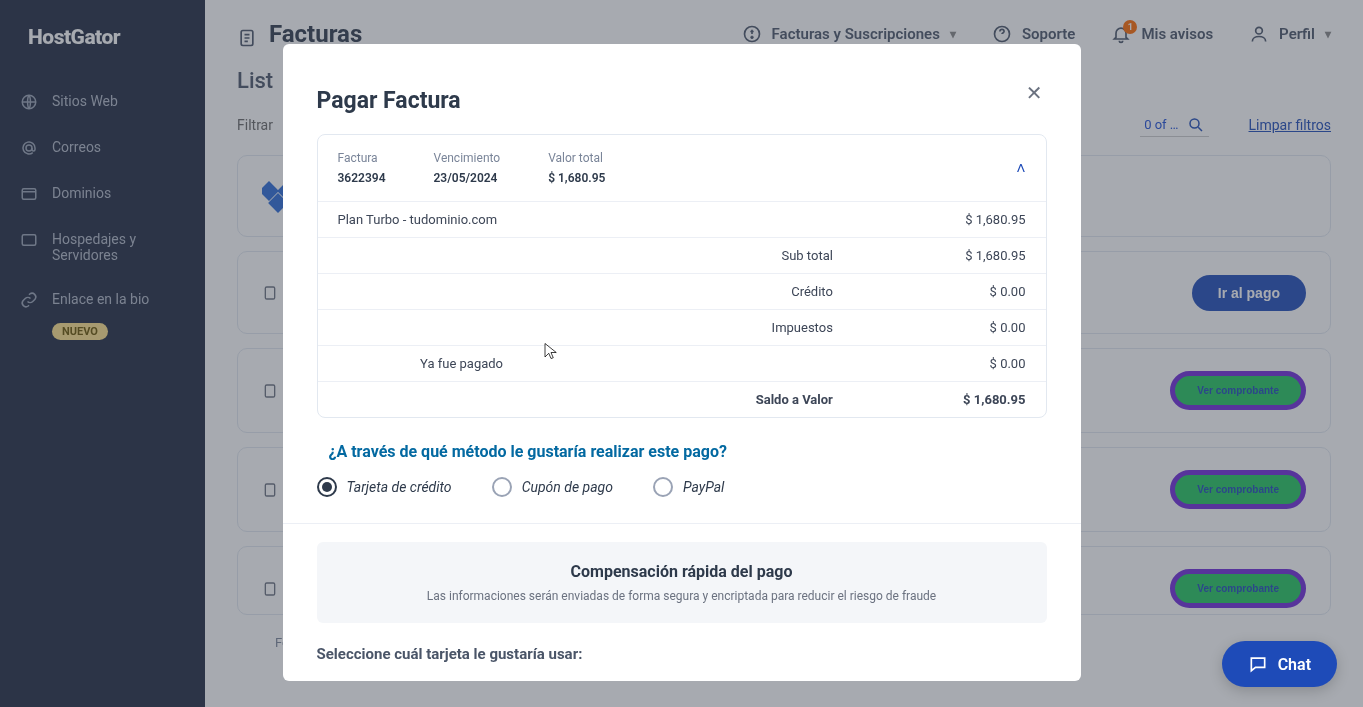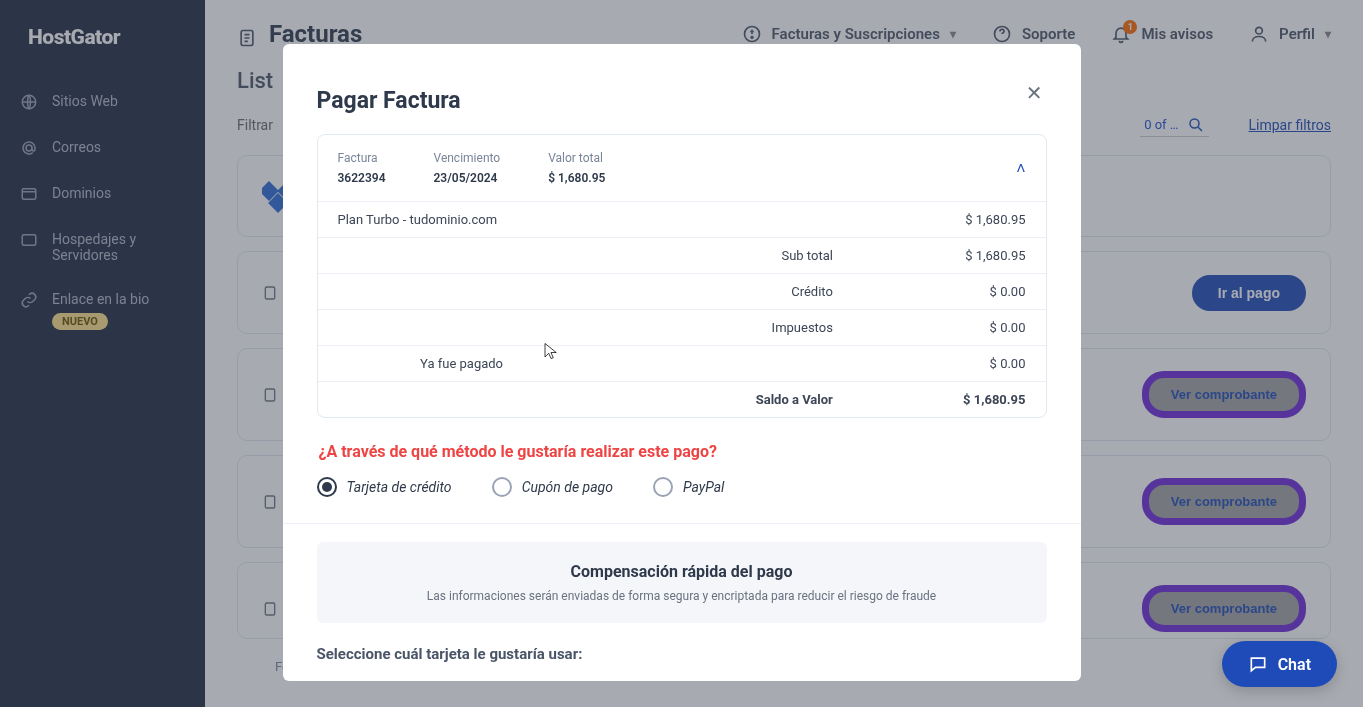--- a/index.html
+++ b/index.html
@@ -30,21 +30,21 @@
 .nav-item {
   display: flex;
   align-items: flex-start;
   gap: 14px;
   padding: 14px 20px;
   cursor: pointer;
   font-size: 14px;
   position: relative;
 }
 .nav-icon { width: 18px; height: 18px; flex-shrink: 0; display:flex; align-items:center; justify-content:center;}
-.nav-label-wrap { display:flex; flex-direction:column; gap:6px; }
+.nav-label-wrap { display:flex; flex-direction:column; gap:16px; }
 .badge-new {
   background: #ffe28a;
   color: #6b5500;
   border-radius: 12px;
   font-size: 11px;
   font-weight: 700;
   padding: 2px 10px;
   width: fit-content;
 }
 .main {
@@ -89,22 +89,22 @@
   display:flex; align-items:center; justify-content:space-between;
 }
 .card-left { display:flex; align-items:center; gap:14px; }
 .inv-id { font-size:15px; font-weight:600; color:#2e3a4b; }
 .inv-sub { font-size:13px; color:#7a8599; margin-top:4px;}
 .status-pill {
   font-size:11px; font-weight:700; border-radius:6px; padding:2px 10px;
   background:#38c172; color:#fff;
 }
 .btn-outline {
-  border:7px solid #6d28d9; color:#1e4bb8; background:#a3a3a3;
-  border-radius:22px; padding:9px 22px; font-size:13px; font-weight:600;
+  border:5px solid #6d28d9; color:#1e4bb8; background:#22c55e;
+  border-radius:22px; padding:9px 22px; font-size:10px; font-weight:600;
 }
 .btn-primary {
   border:none; background:#1e4bb8; color:#fff;
   border-radius:22px; padding:10px 26px; font-size:14px; font-weight:600;
 }
 .cols-header { display:flex; gap:70px; font-size:13px; color:#7a8599; padding:6px 0; margin-left:38px;}
 .overlay {
   position:absolute; inset:0;
   background:rgba(60,67,80,0.45);
   display:flex; justify-content:center; align-items:flex-start;
@@ -133,21 +133,21 @@
 .inv-cols { display:flex; gap:48px; }
 .inv-col-label { font-size:12px; color:#7a8599; margin-bottom:6px; }
 .inv-col-val { font-size:12px; font-weight:600; color:#2e3a4b; }
 .caret-up { color:#1e4bb8; font-size:16px; cursor:pointer;}
 .inv-row {
   display:flex; justify-content:space-between;
   padding:10px 20px; font-size:13px; color:#3d4657;
   border-top:1px solid #eceff5;
 }
 .inv-row.bold { font-weight:700; }
-.pay-q { font-size:16px; font-weight:700; color:#ef4444; margin:24px 2px 16px;}
+.pay-q { font-size:16px; font-weight:700; color:#0369a1; margin:24px 12px 16px;}
 .radio-row { display:flex; gap:40px; align-items:center; margin-bottom:26px;}
 .radio-opt { display:flex; align-items:center; gap:10px; font-size:14px; cursor:pointer;font-style:italic;}
 .radio-dot {
   width:20px; height:20px; border-radius:50%; border:2px solid #2e3a4b;
   display:flex; align-items:center; justify-content:center;
 }
 .radio-dot.sel::after { content:""; width:10px; height:10px; border-radius:50%; background:#2e3a4b;}
 .radio-dot.unsel { border-color:#9aa3b5; }
 .info-box {
   background:#f4f6f9; border-radius:6px; padding:20px; text-align:center; margin-bottom:22px;

